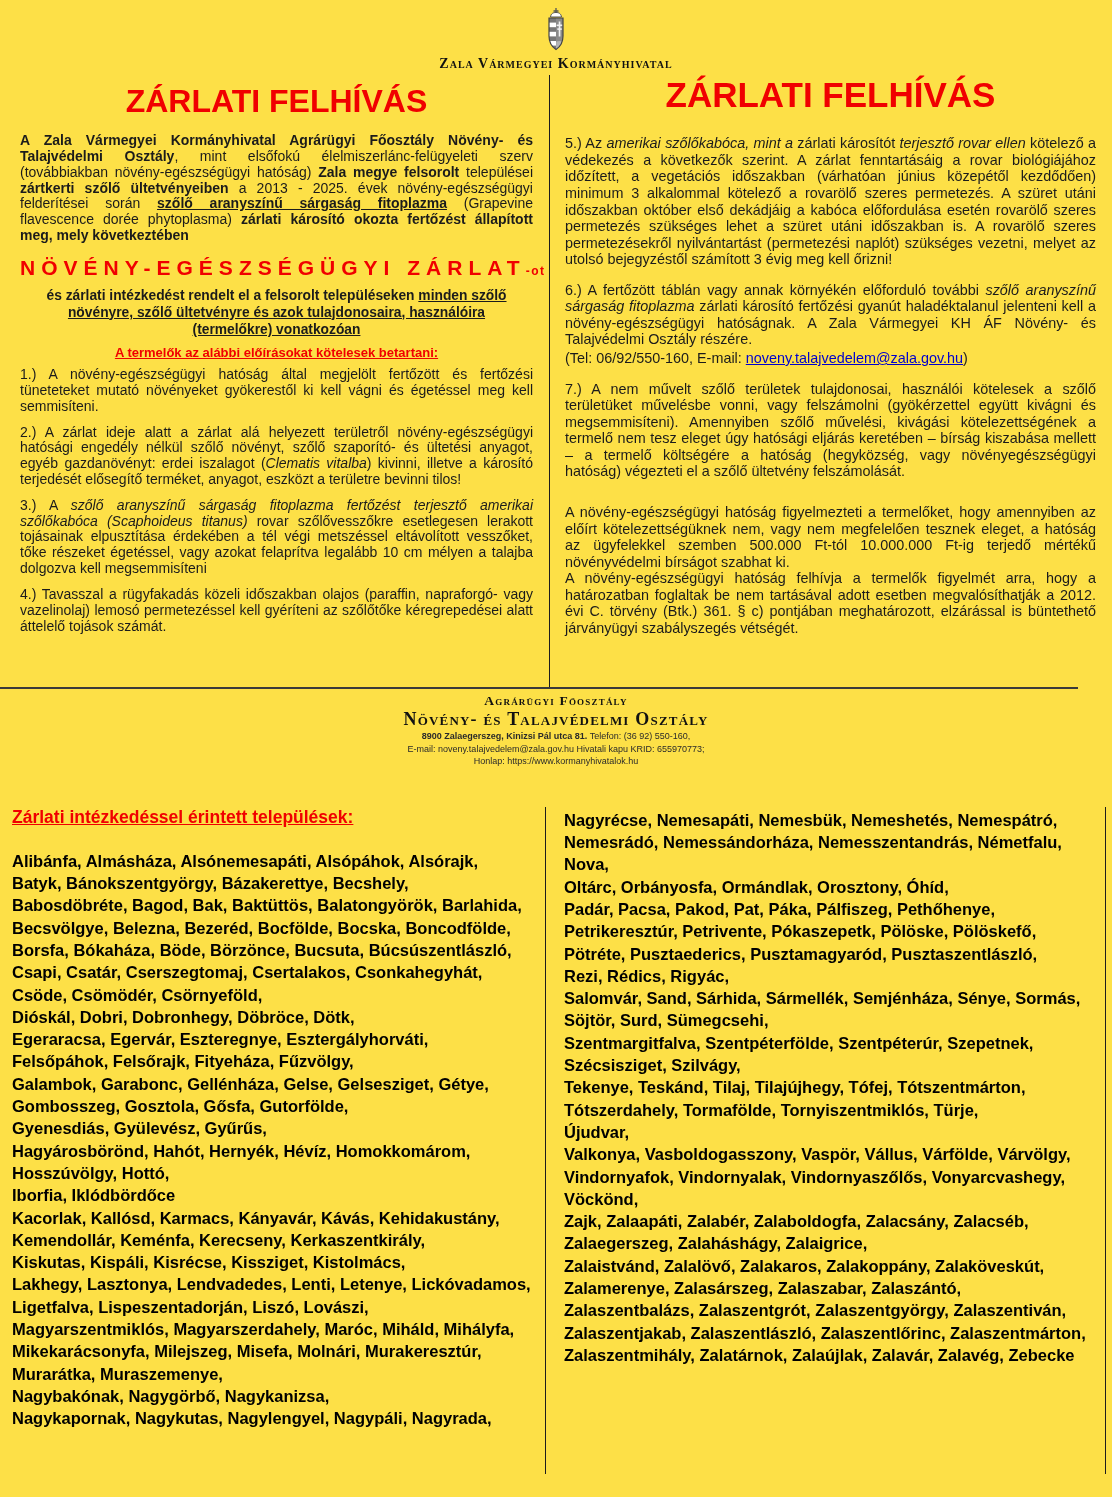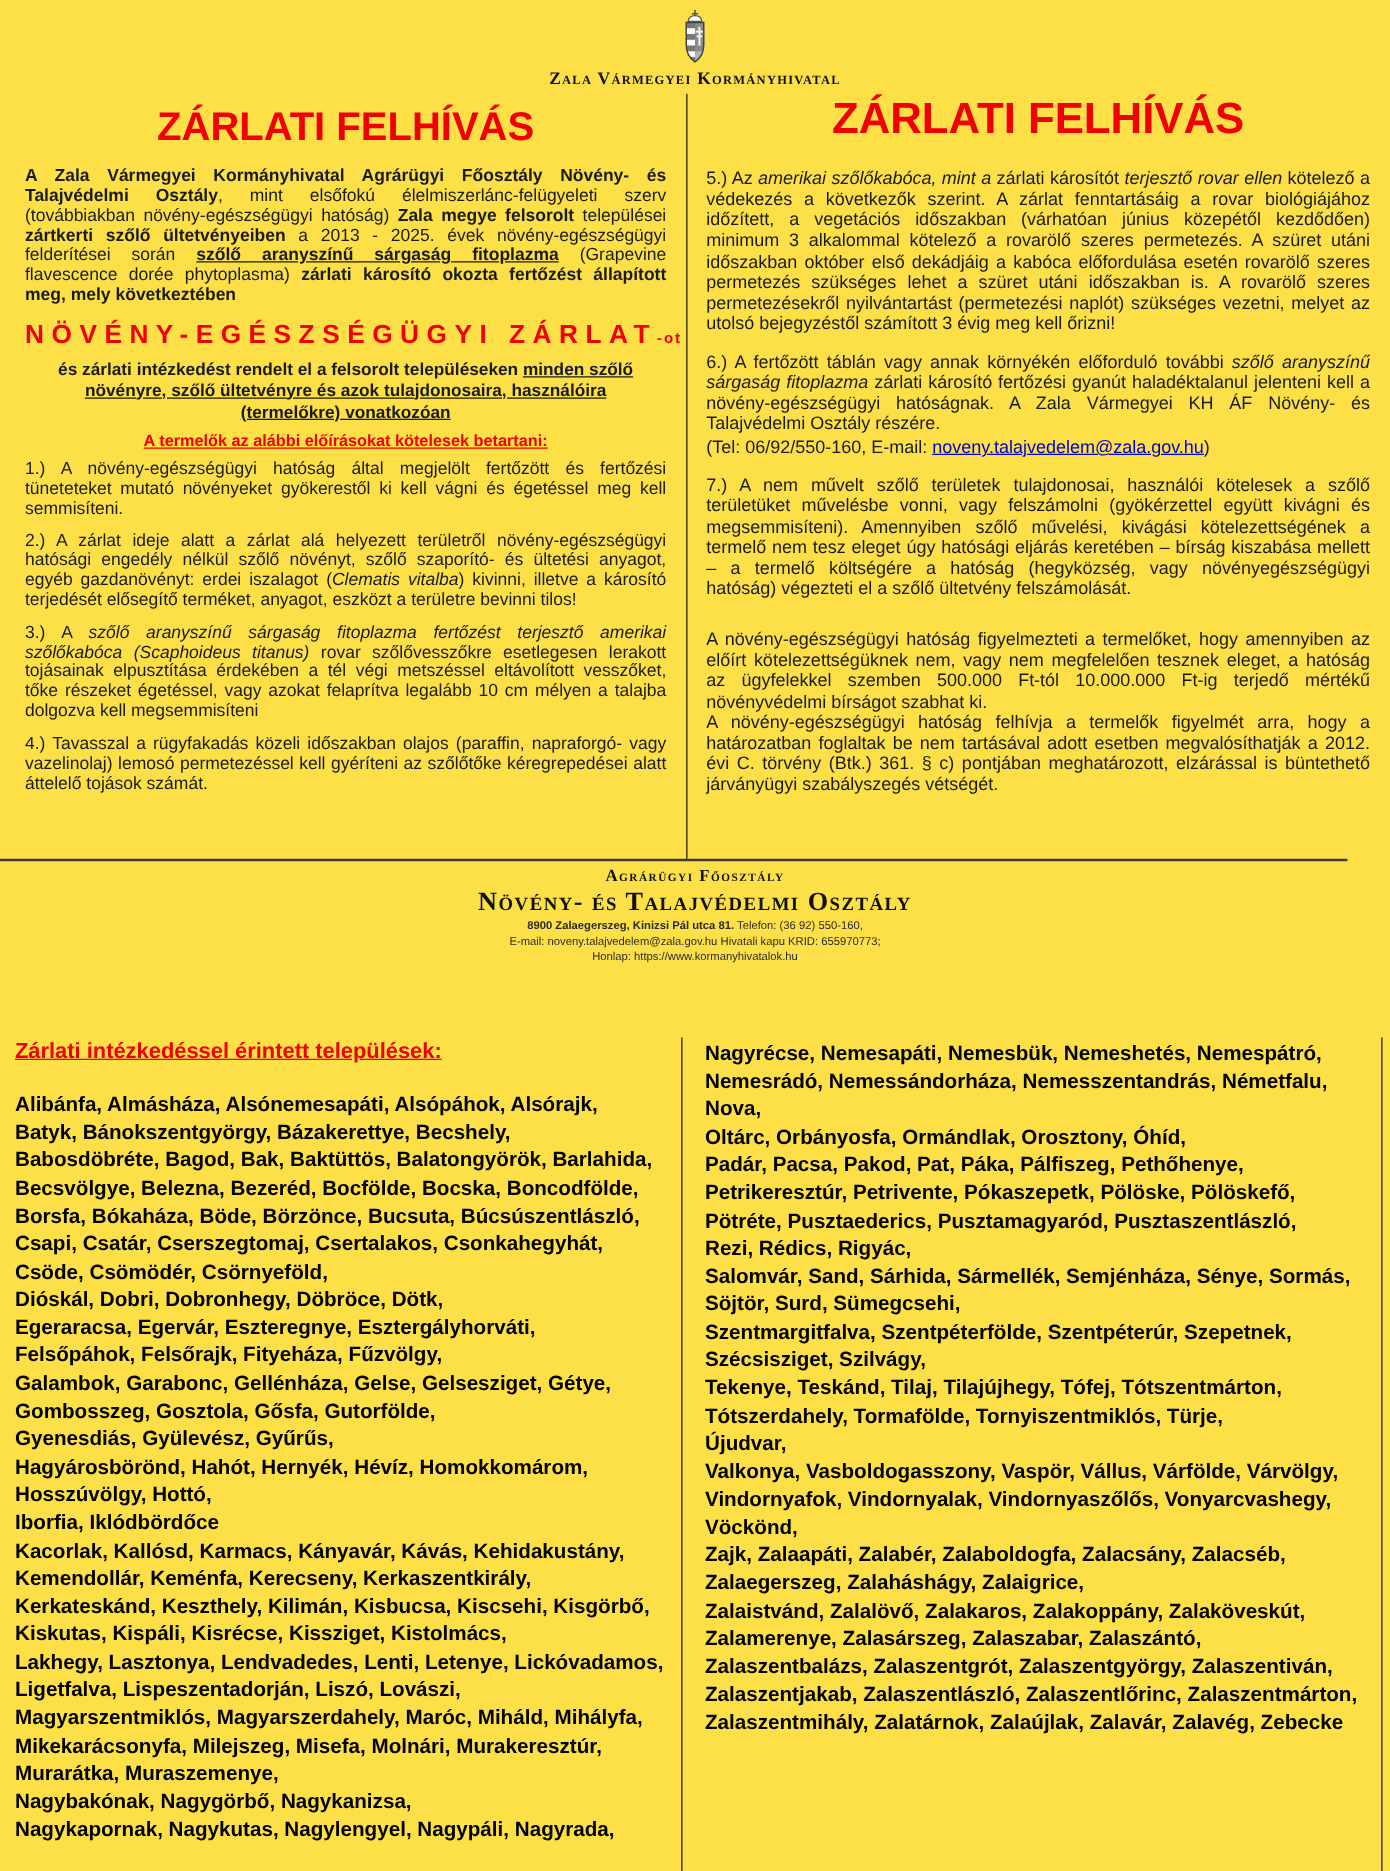--- a/index.html
+++ b/index.html
@@ -47,26 +47,26 @@
   .contact-line { margin-top:2px; text-align:left !important; }
   .warning-block { margin-top:24px; }
   .warning-block p { margin:0; }
 
   
   .full-rule { border:none; border-top:2px solid #3a3a3a; width:1078px; margin:0; }
   .dept-footer { text-align:center; margin-top:4px; }
   .dept-line1 { font-family:"Liberation Serif",serif; font-variant:small-caps; font-weight:bold;
                 font-size:13.5px; letter-spacing:1.2px; color:#111; }
   .dept-line2 { font-family:"Liberation Serif",serif; font-variant:small-caps; font-weight:bold;
-                font-size:21px; letter-spacing:1.2px; color:#111; }
+                font-size:18px; letter-spacing:1.2px; color:#111; }
   .dept-small { font-size:9px; color:#2a2a2a; line-height:1.4; }
 
   
   .bottom-grid { display:grid; grid-template-columns:545px 561px; width:946px;
-                 margin-top:58px; min-height:667px; }
+                 margin-top:39px; min-height:667px; }
   .bottom-left  { padding:0 8px 0 12px; overflow:hidden; }
   .bottom-right { border-left:1.6px solid #1d1d1d; border-right:1.6px solid #1d1d1d;
                   padding:2px 8px 0 18px; overflow:hidden; }
   .settlements-heading {
     color:var(--accent-red,#f00000); font-weight:bold; font-size:17.5px;
     text-decoration:underline; margin-bottom:22px;
   }
   .settlement-list { font-weight:bold; font-size:16.5px; line-height:22.3px; color:#000; }
 </style>
 </head>
@@ -155,21 +155,20 @@
           <div>Egeraracsa, Egervár, Eszteregnye, Esztergályhorváti,</div>
           <div>Felsőpáhok, Felsőrajk, Fityeháza, Fűzvölgy,</div>
           <div>Galambok, Garabonc, Gellénháza, Gelse, Gelsesziget, Gétye,</div>
           <div>Gombosszeg, Gosztola, Gősfa, Gutorfölde,</div>
           <div>Gyenesdiás, Gyülevész, Gyűrűs,</div>
           <div>Hagyárosbörönd, Hahót, Hernyék, Hévíz, Homokkomárom,</div>
           <div>Hosszúvölgy, Hottó,</div>
           <div>Iborfia, Iklódbördőce</div>
           <div>Kacorlak, Kallósd, Karmacs, Kányavár, Kávás, Kehidakustány,</div>
           <div>Kemendollár, Keménfa, Kerecseny, Kerkaszentkirály,</div>
-          <div>Kerkateskánd, Keszthely, Kilimán, Kisbucsa, Kiscsehi, Kisgörbő,</div>
           <div>Kiskutas, Kispáli, Kisrécse, Kissziget, Kistolmács,</div>
           <div>Lakhegy, Lasztonya, Lendvadedes, Lenti, Letenye, Lickóvadamos,</div>
           <div>Ligetfalva, Lispeszentadorján, Liszó, Lovászi,</div>
           <div>Magyarszentmiklós, Magyarszerdahely, Maróc, Miháld, Mihályfa,</div>
           <div>Mikekarácsonyfa, Milejszeg, Misefa, Molnári, Murakeresztúr,</div>
           <div>Murarátka, Muraszemenye,</div>
           <div>Nagybakónak, Nagygörbő, Nagykanizsa,</div>
           <div>Nagykapornak, Nagykutas, Nagylengyel, Nagypáli, Nagyrada,</div>
         </div>
     </div>

